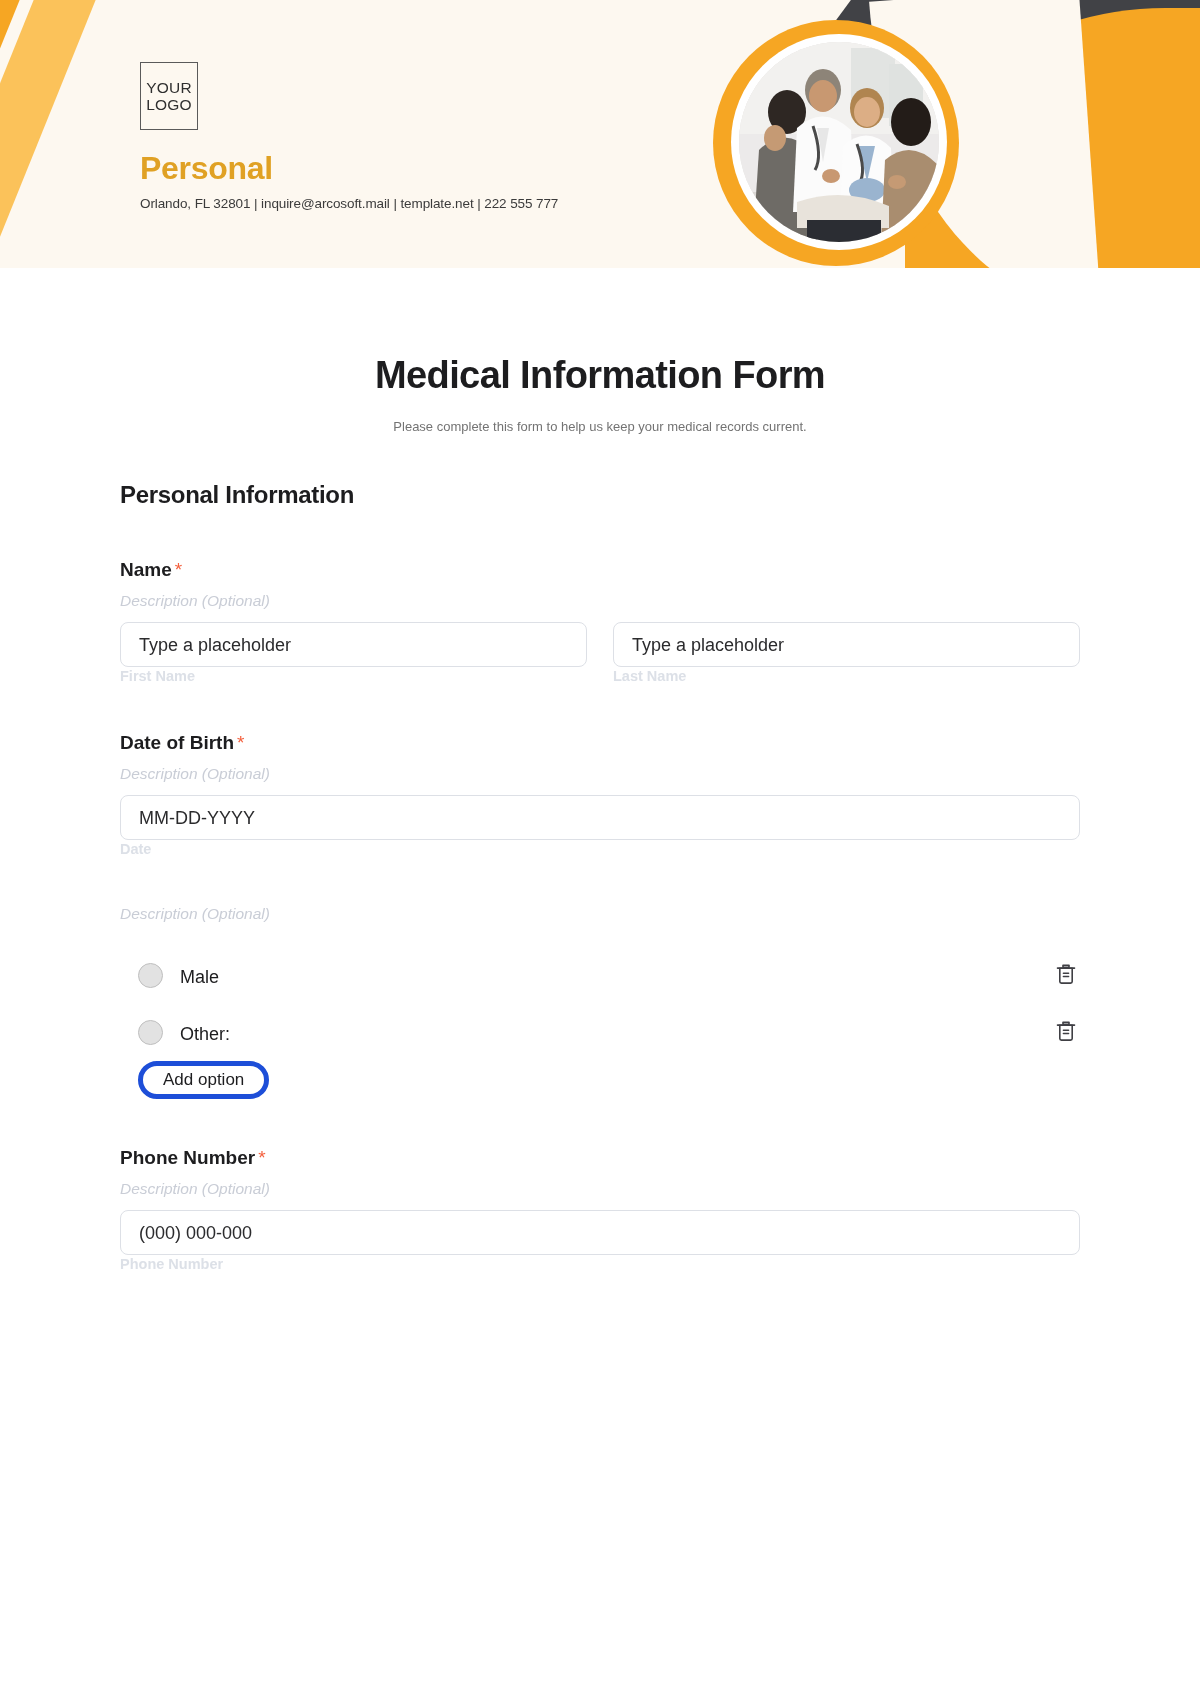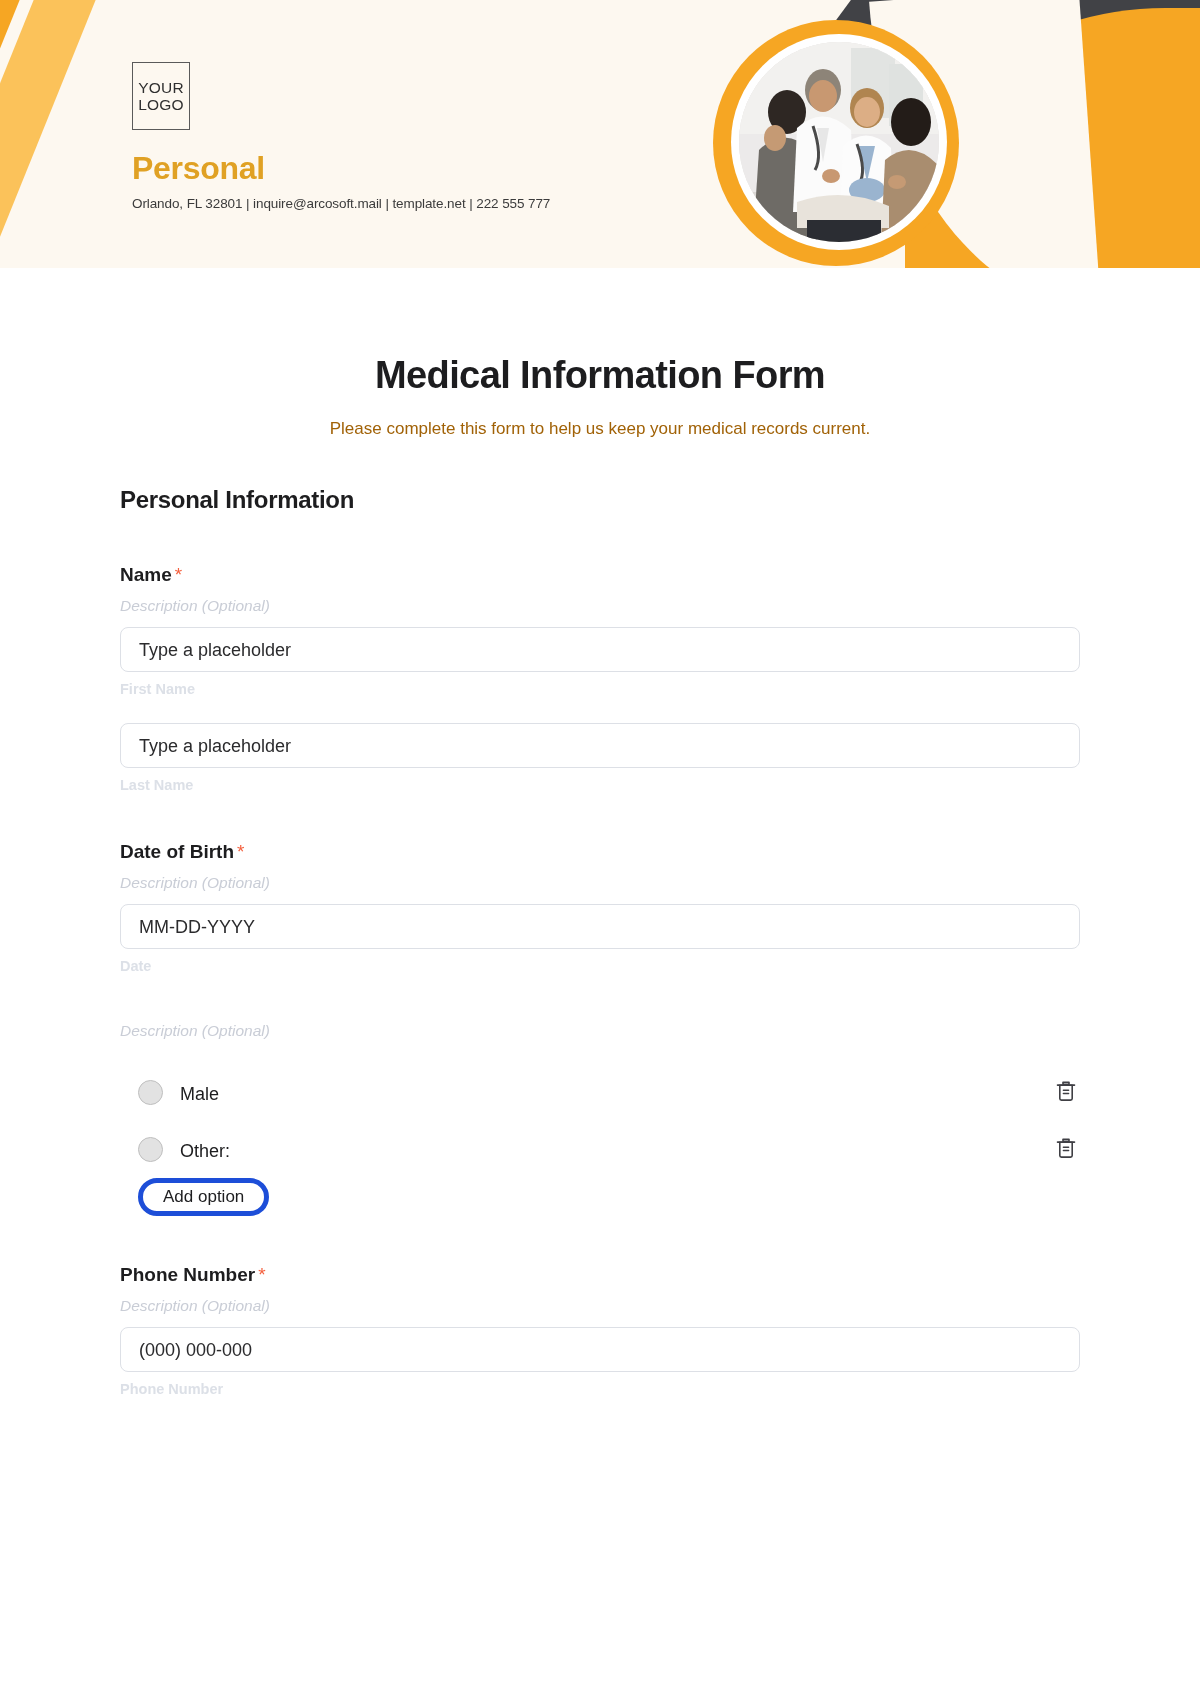--- a/index.html
+++ b/index.html
@@ -100,21 +100,21 @@
     border-radius: 50%;
     overflow: hidden;
     background: #e6e2dd;
   }
   .photo svg { display: block; width: 200px; height: 200px; }
 
   
   .brand {
     position: absolute;
     top: 62px;
-    left: 132px;
+    left: 140px;
     z-index: 5;
   }
   .logo-box {
     width: 58px;
     height: 68px;
     border: 1.4px solid #5a5a5a;
     display: flex;
     flex-direction: column;
     align-items: center;
     justify-content: center;
@@ -152,22 +152,22 @@
     margin-top: 86px;
     text-align: center;
     font-size: 38px;
     font-weight: bold;
     color: #1d1d1f;
     letter-spacing: -0.6px;
   }
   .form-subtitle {
     margin-top: 22px;
     text-align: center;
-    font-size: 17px;
-    color: #a16207;
+    font-size: 13px;
+    color: #737373;
   }
 
   .section-title {
     margin-top: 47px;
     font-size: 24px;
     font-weight: bold;
     color: #1d1d1f;
     letter-spacing: -0.3px;
   }
 
@@ -189,21 +189,20 @@
     margin-top: 11px;
     font-size: 15.5px;
     font-style: italic;
     color: #C9CDD6;
   }
 
   .input-row {
     display: flex;
     gap: 26px;
     margin-top: 12px;
-    flex-direction: column;
   }
   .input-col { flex: 1; }
 
   .input-box {
     width: 100%;
     height: 45px;
     border: 1px solid #DDE0E6;
     border-radius: 8px;
     background: #ffffff;
     display: flex;
@@ -211,21 +210,21 @@
     padding: 0 18px;
     overflow: hidden;
   }
   .input-text {
     font-size: 18px;
     color: #2b2b2d;
     line-height: 56px;
     white-space: nowrap;
   }
   .input-sublabel {
-    margin-top: 9px;
+    margin-top: 1px;
     font-size: 14.5px;
     font-weight: bold;
     color: #DCE0E7;
   }
 
   
   .option-list { margin-top: 18px; }
   .option-row {
     display: flex;
     align-items: flex-end;

